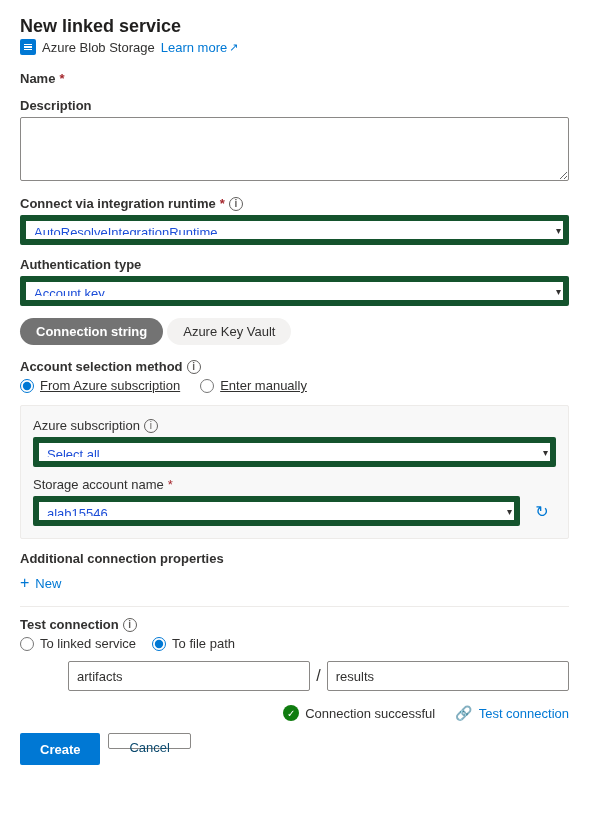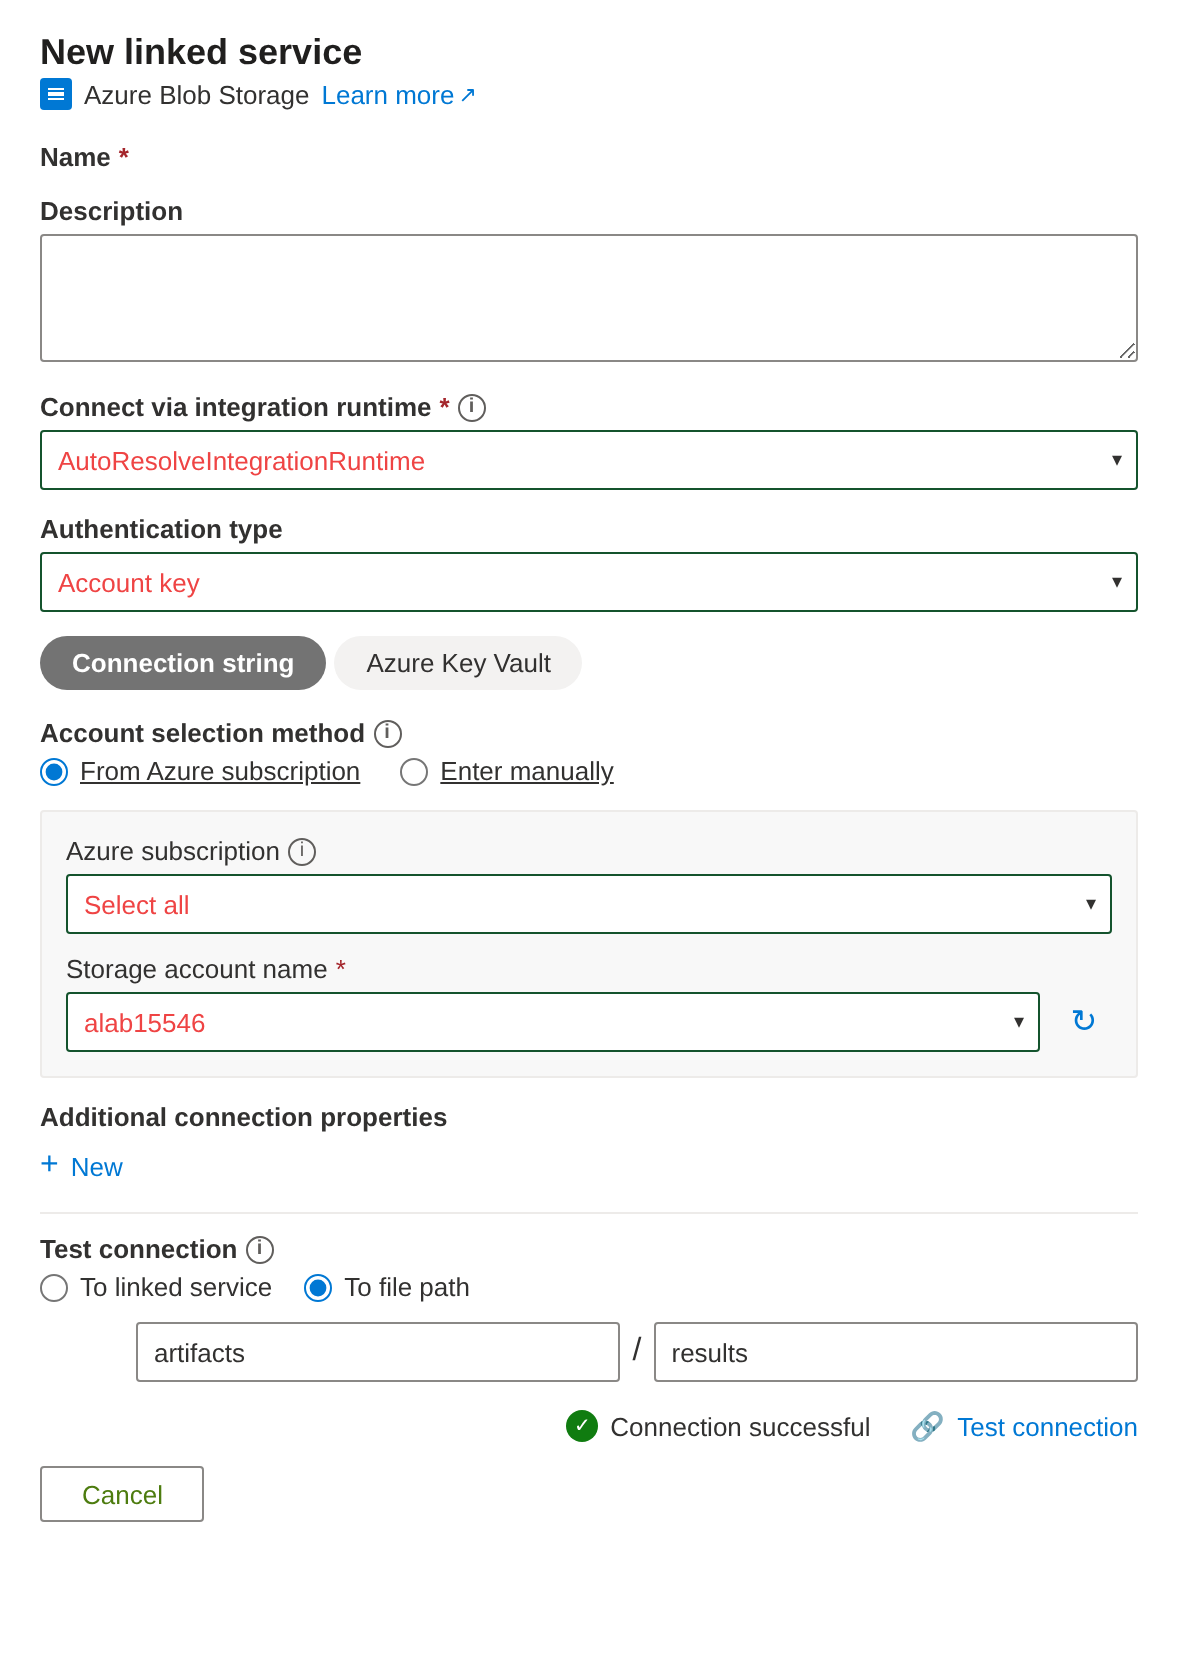--- a/index.html
+++ b/index.html
@@ -83,25 +83,25 @@
       height: 64px;
       resize: vertical;
     }
     .select-wrapper {
       position: relative;
       width: 100%;
     }
     .select-input {
       width: 100%;
       height: 30px;
-      border: 1px solid #14532d;
+      border: 6px solid #14532d;
       border-radius: 2px;
       padding: 4px 32px 4px 8px;
       font-size: 13px;
-      color: #ef4444;
+      color: #1d4ed8;
       background: #fff;
       appearance: none;
       cursor: pointer;
       outline: none;
     }
     .select-chevron {
       position: absolute;
       right: 8px;
       top: 50%;
       transform: translateY(-50%);
@@ -288,27 +288,27 @@
       border: none;
       padding: 6px 20px;
       border-radius: 2px;
       font-size: 13px;
       font-weight: 600;
       cursor: pointer;
       height: 32px;
     }
     .btn-secondary {
       background: #fff;
-      color: #4d7c0f;
+      color: #0c4a6e;
       border: 1px solid #8a8886;
       padding: 6px 20px;
       border-radius: 2px;
       font-size: 13px;
       cursor: pointer;
-      height: 28px;
+      height: 16px;
     }
     .divider {
       border: none;
       border-top: 1px solid #edebe9;
       margin: 10px 0;
     }
   </style>
 </head>
 <body>
 
@@ -458,14 +458,15 @@
     <span class="success-icon">✓</span>
     <span>Connection successful</span>
   </div>
   <button class="test-conn-btn">
     <span style="font-size:14px;">🔗</span>
     <span>Test connection</span>
   </button>
 </div>
 
 <div class="footer-btns">
+  <button class="btn-primary">Create</button>
   <button class="btn-secondary">Cancel</button>
 </div>
 
 </body></html>

